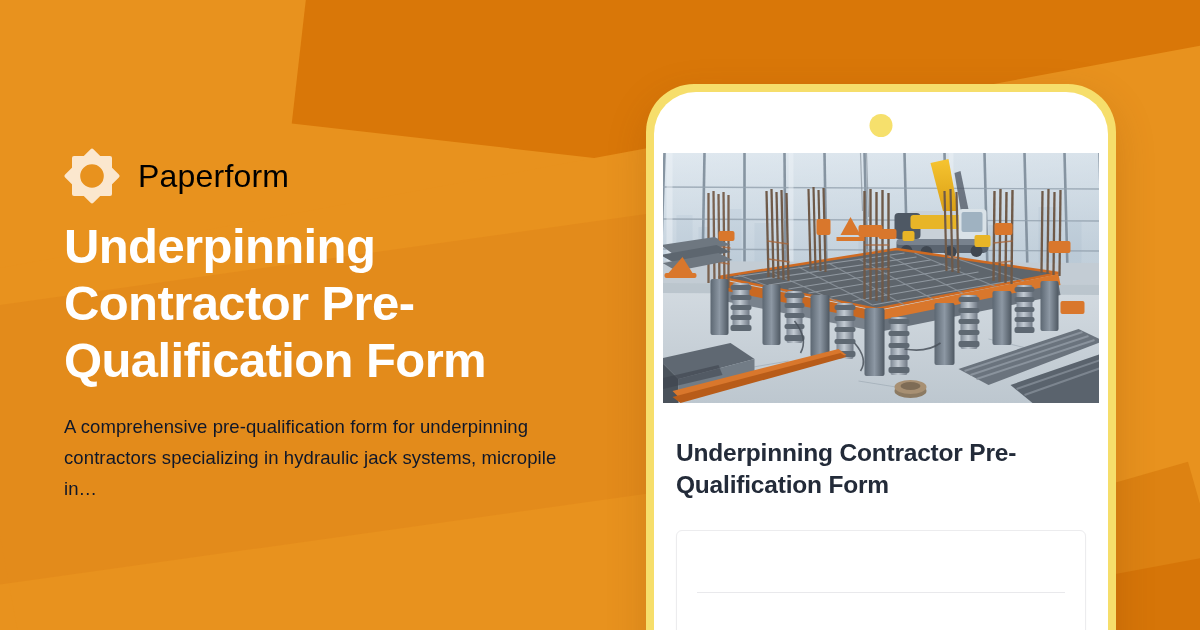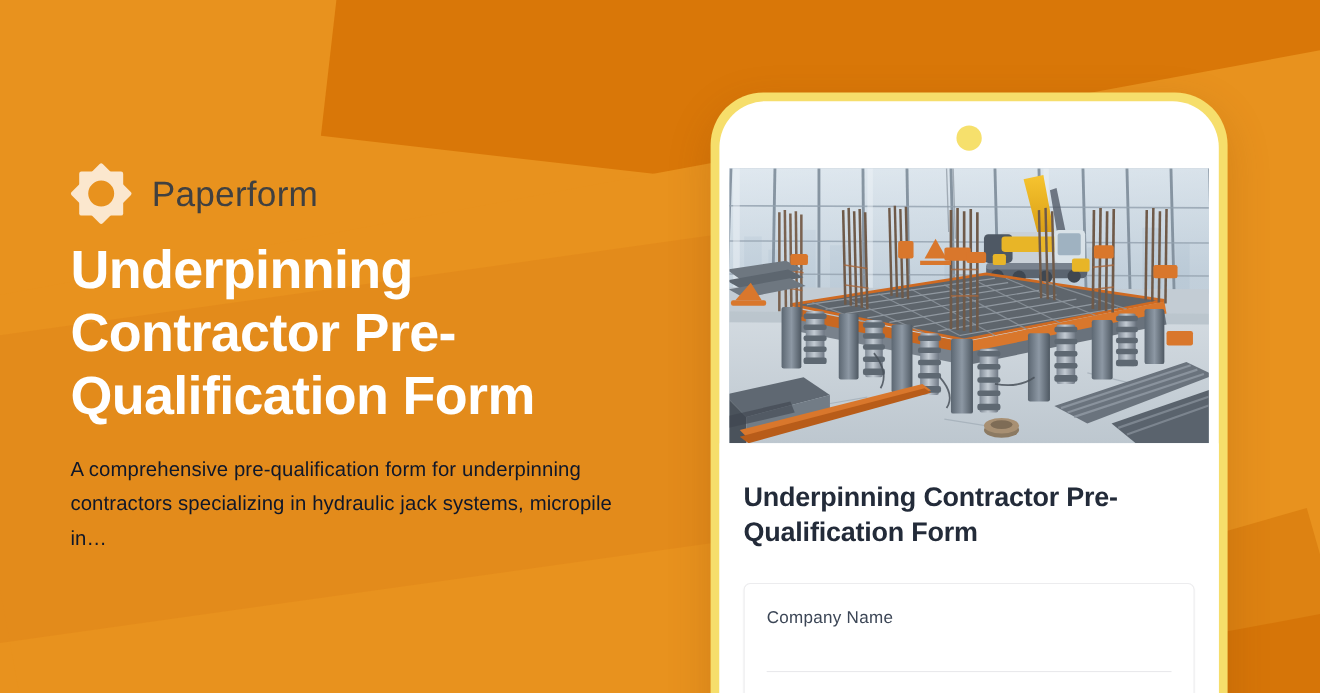--- a/index.html
+++ b/index.html
@@ -72,21 +72,21 @@
 
   .logo-row {
     position:absolute; left:0; top:148px;
     display:flex; align-items:center; gap:18px;
   }
   .logo-mark { width:56px; height:56px; display:block; }
   .logo-word {
     font-size:32px;
     font-weight:300;
     letter-spacing:.2px;
-    color:#404040;
+    color:#000000;
     line-height:1;
   }
 
   .headline {
     position:absolute; left:0; top:218px;
     width:500px;
     font-size:49px;
     font-weight:700;
     line-height:1.16;
     letter-spacing:-0.6px;
@@ -563,19 +563,18 @@
           <path d="M208 0 L210 64"></path>
           <path d="M202 0 L204 58"></path>
         </g>
       </svg>
     </div>
 
     <div class="form-area">
       <div class="form-title">Underpinning Contractor Pre-Qualification Form</div>
 
       <div class="form-card">
-        <div class="field-label">Company Name</div>
         <div class="field-underline"></div>
       </div>
     </div>
 
   </div>
 </div>
 
 </body></html>

